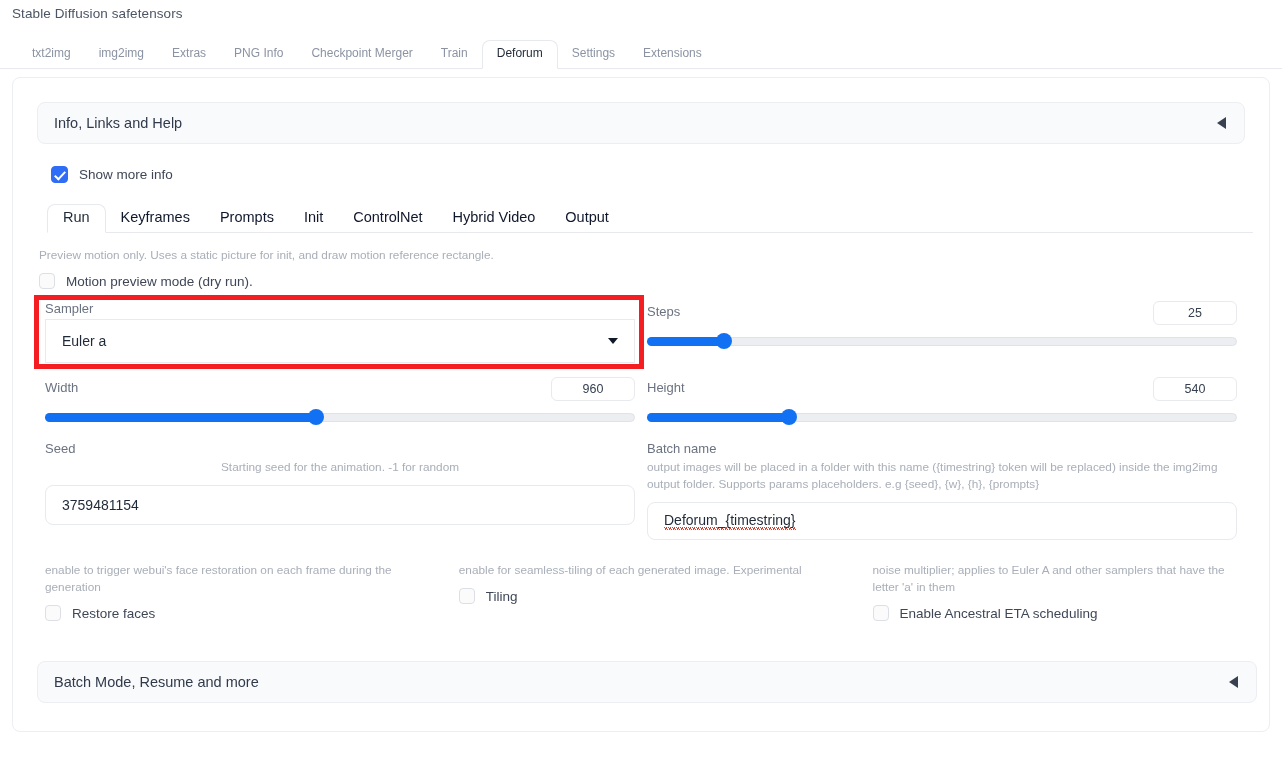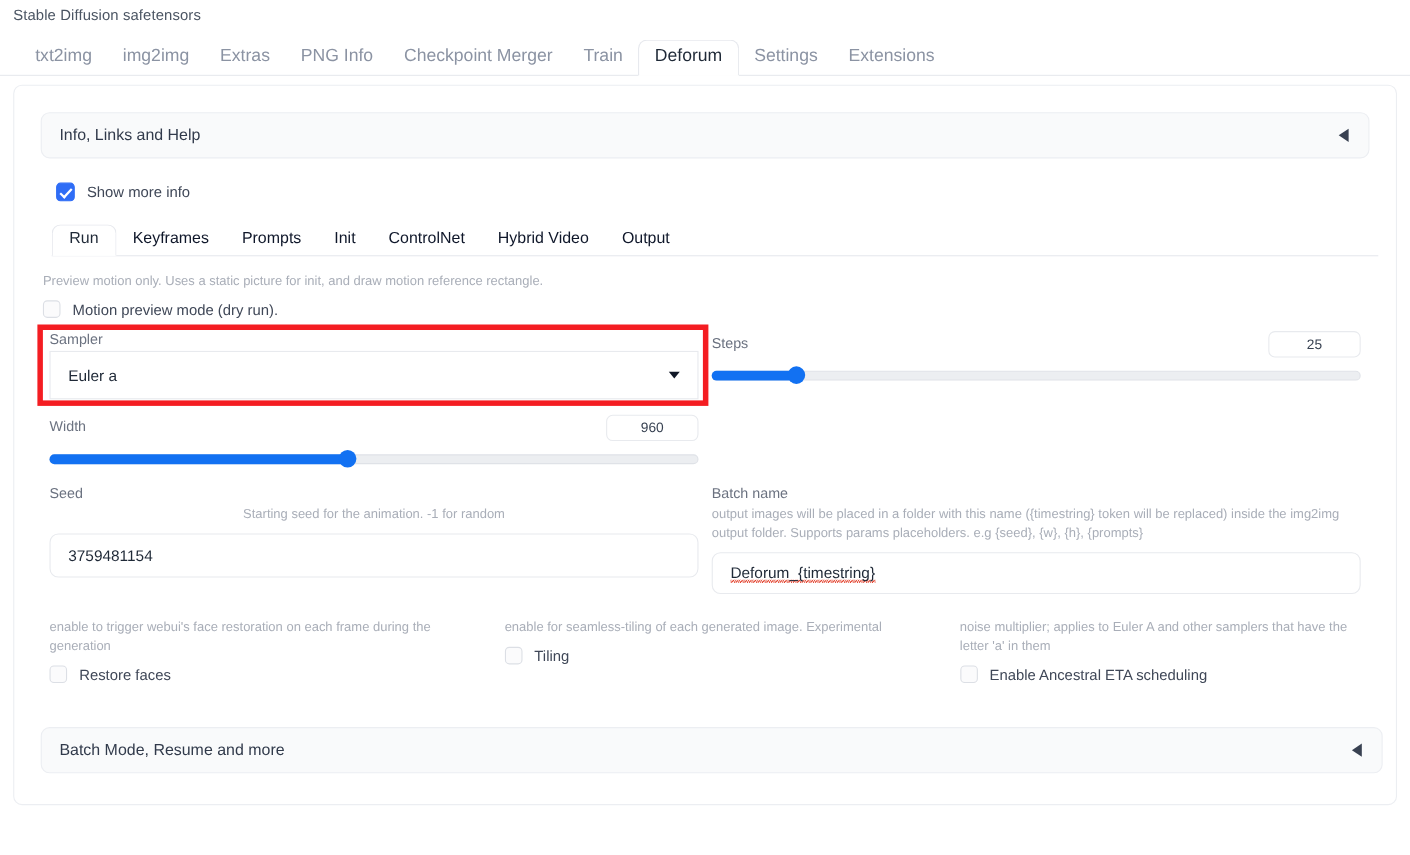--- a/index.html
+++ b/index.html
@@ -51,21 +51,21 @@
 
   
   .toptabs {
     margin-top: 16px;
     display: flex; align-items: flex-end;
     padding-left: 18px;
     border-bottom: 1px solid #e7e9ee;
     height: 32px;
   }
   .toptab {
-    font-size: 16px; color: #8b93a3;
+    font-size: 12px; color: #8b93a3;
     padding: 5px 14px 8px 14px;
     white-space: nowrap;
   }
   .toptab.active {
     color: #1f2937;
     background: #ffffff;
     border: 1px solid #e7e9ee;
     border-bottom: 1px solid #ffffff;
     border-radius: 8px 8px 0 0;
     margin-bottom: -1px;
@@ -290,20 +290,31 @@
         <div class="slider-head">
           <span class="fld-label">Width</span>
           <span class="numbox">960</span>
         </div>
         <div class="track">
           <span class="rail"></span>
           <span class="fill" id="width-fill" style="width: 46%;"></span>
           <span class="thumb" id="width-thumb" style="left: 46%;"></span>
         </div>
       </div>
+      <div class="col">
+        <div class="slider-head">
+          <span class="fld-label">Height</span>
+          <span class="numbox">540</span>
+        </div>
+        <div class="track">
+          <span class="rail"></span>
+          <span class="fill" id="height-fill" style="width: 24%;"></span>
+          <span class="thumb" id="height-thumb" style="left: 24%;"></span>
+        </div>
+      </div>
     </div>
 
     <div class="grid2" style="margin-top:18px;">
       <div class="col">
         <div class="fld-label">Seed</div>
         <div class="hint" style="margin-bottom:9px;text-align:center;">Starting seed for the animation. -1 for random</div>
         <div class="textinput">
           <span>3759481154</span>
         </div>
       </div>

